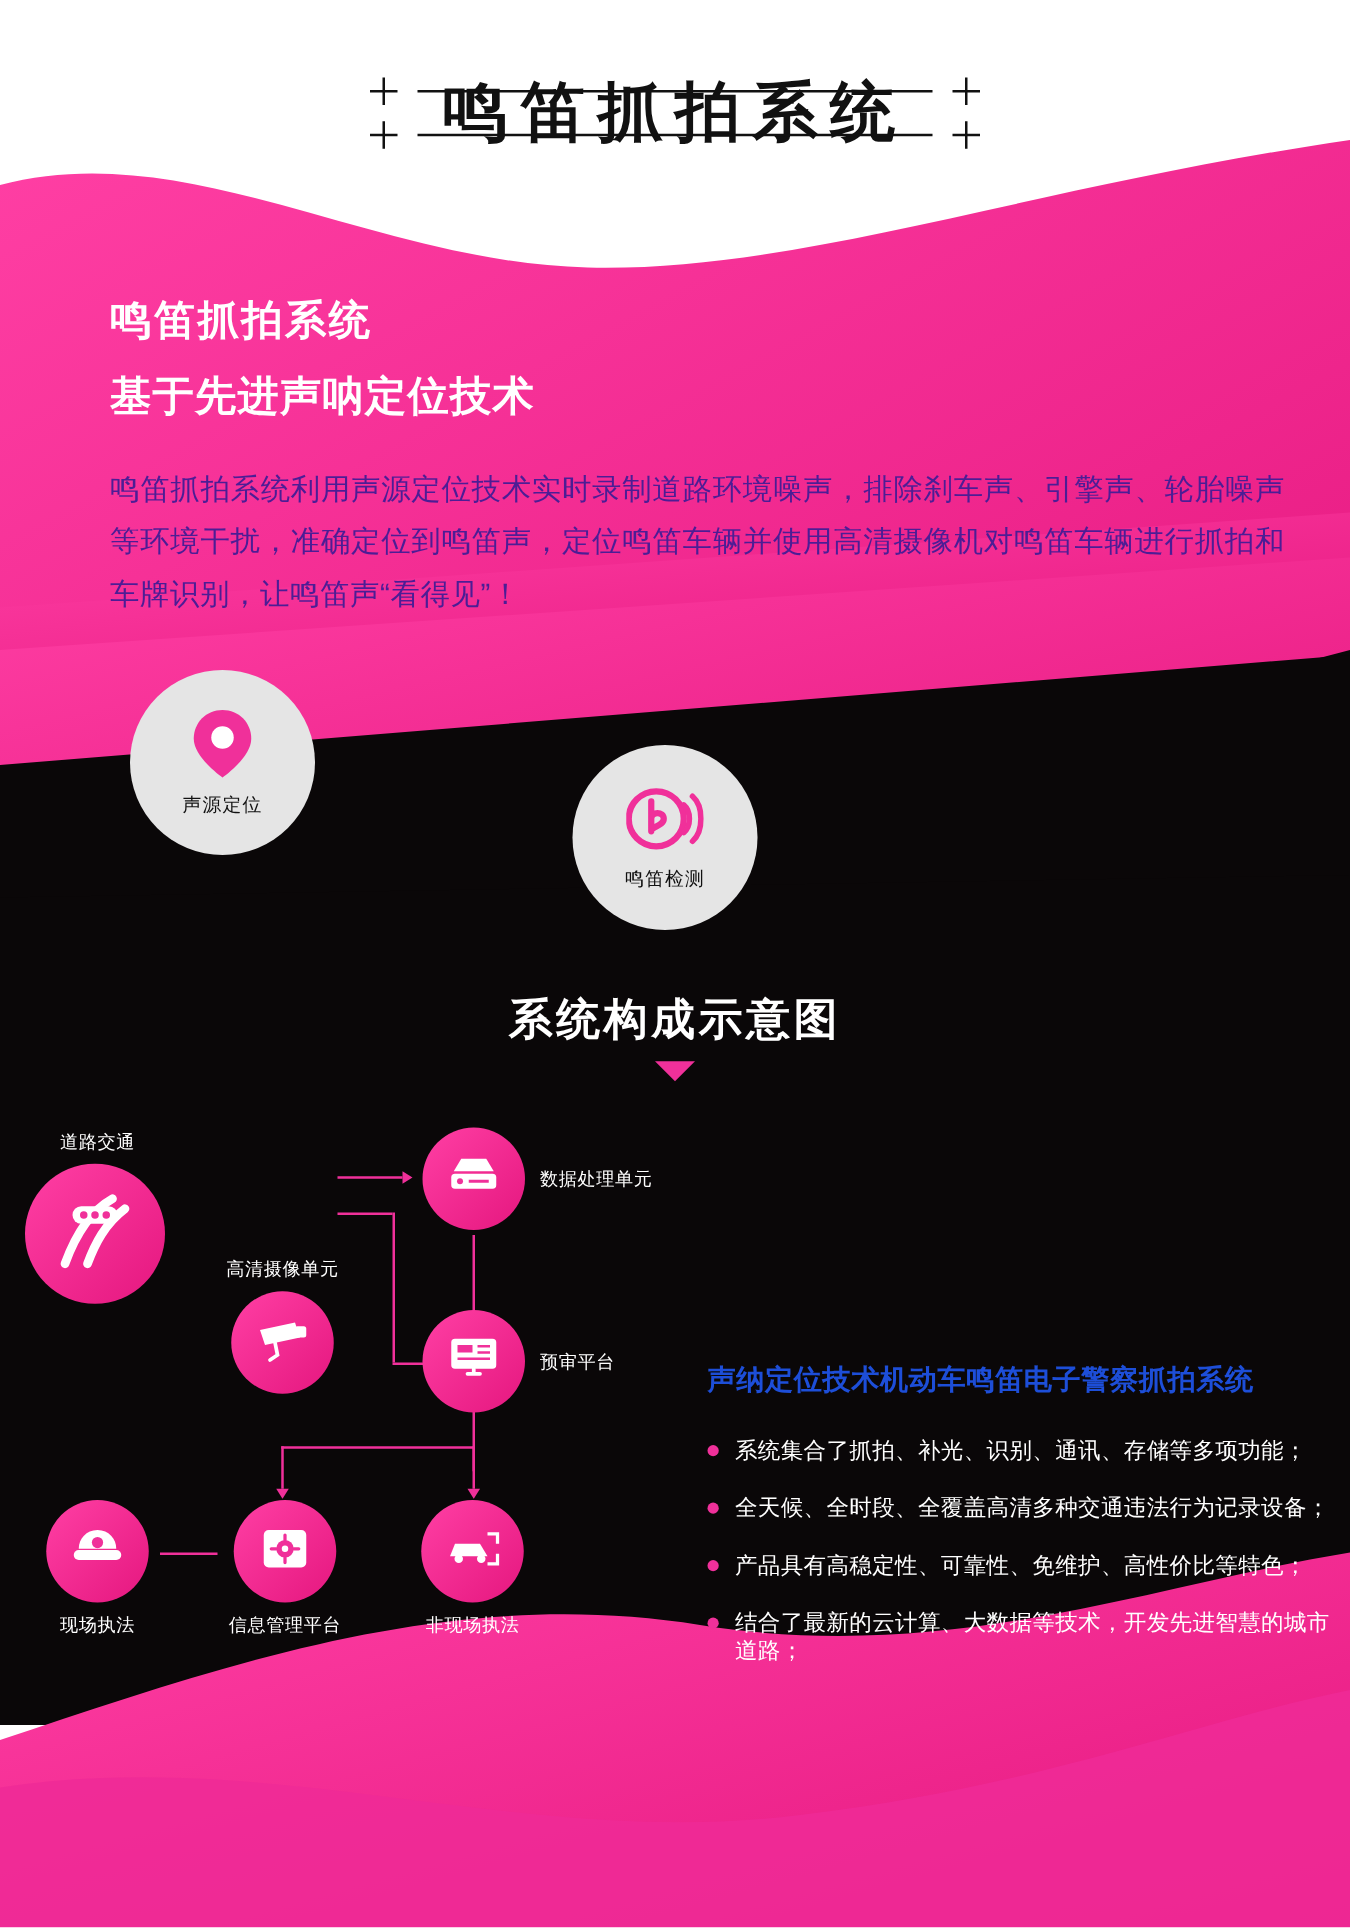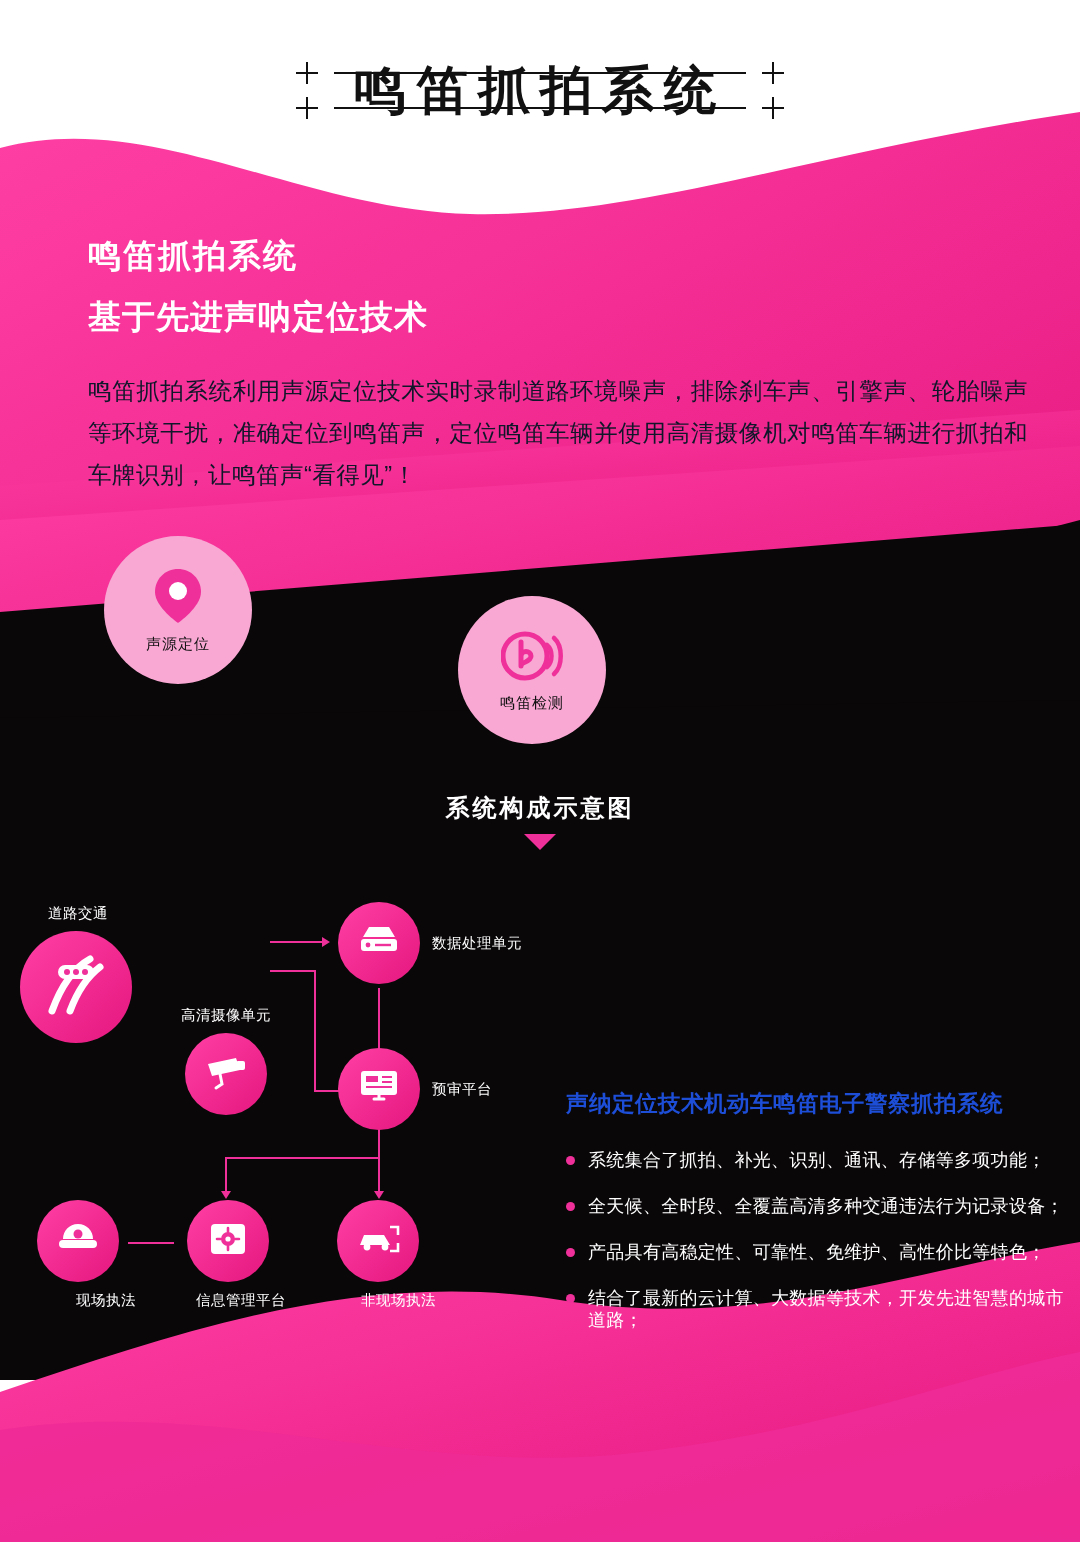--- a/index.html
+++ b/index.html
@@ -44,63 +44,63 @@
   }
   .intro h2{
     margin:0;font-size:33px;font-weight:bold;letter-spacing:2px;
     font-family:"DejaVu Sans","Liberation Sans",sans-serif;
   }
   .intro h3{
     margin:16px 0 0 0;font-size:33px;font-weight:bold;letter-spacing:1px;
     font-family:"DejaVu Sans","Liberation Sans",sans-serif;
   }
   .intro p{
-    margin:30px 0 0 0;font-size:23.5px;line-height:42px;color:#0f172a;
+    margin:30px 0 0 0;font-size:23.5px;line-height:42px;color:#4c1d95;
     text-align:justify;letter-spacing:.5px;
   }
 
   
   .feature{position:absolute;z-index:28;text-align:center;}
   .fcircle{
-    width:148px;height:148px;border-radius:50%;background:#f9a8d4;
+    width:148px;height:148px;border-radius:50%;background:#e5e5e5;
     display:flex;flex-direction:column;align-items:center;justify-content:center;
     box-shadow:0 0 0 0 rgba(0,0,0,0);
   }
   .fcircle .ficon{display:block;}
   .fcircle .flabel{
     font-size:15px;color:#111;margin-top:6px;letter-spacing:1px;
   }
   .f1{left:104px;top:536px;}
   .f2{left:458px;top:596px;}
   .f3{left:846px;top:664px;}
 
   
   .diagram-title{
     position:absolute;left:0;top:792px;width:1080px;text-align:center;z-index:26;
   }
   .diagram-title .dt{
-    font-size:24px;font-weight:bold;color:#fff;letter-spacing:3px;
+    font-size:35px;font-weight:bold;color:#fff;letter-spacing:3px;
     font-family:"DejaVu Sans","Liberation Sans",sans-serif;
   }
   .dt-arrow{
     margin:10px auto 0 auto;width:0;height:0;
     border-left:16px solid transparent;border-right:16px solid transparent;
     border-top:16px solid #f0309a;
   }
 
   .diagram{position:absolute;left:0;top:860px;width:1080px;height:480px;z-index:26;}
   .node{position:absolute;text-align:center;}
   .ncircle{
     border-radius:50%;
     background:linear-gradient(135deg,#ff3fa4 0%,#e5177f 100%);
     display:flex;align-items:center;justify-content:center;
   }
   .nlabel{font-size:14.5px;color:#fff;letter-spacing:.5px;white-space:nowrap;}
   .nlabel.above{margin-bottom:8px;}
-  .nlabel.below{margin-top:9px;text-align:right;}
+  .nlabel.below{margin-top:9px;}
   .nlabel.side{position:absolute;}
 
   .conn{position:absolute;background:#f0309a;}
   .conn.h{height:2px;}
   .conn.v{width:2px;}
   .arrowhead{position:absolute;width:0;height:0;}
   .ah-right{border-top:5px solid transparent;border-bottom:5px solid transparent;border-left:8px solid #f0309a;}
   .ah-down{border-left:5px solid transparent;border-right:5px solid transparent;border-top:8px solid #f0309a;}
 
   

